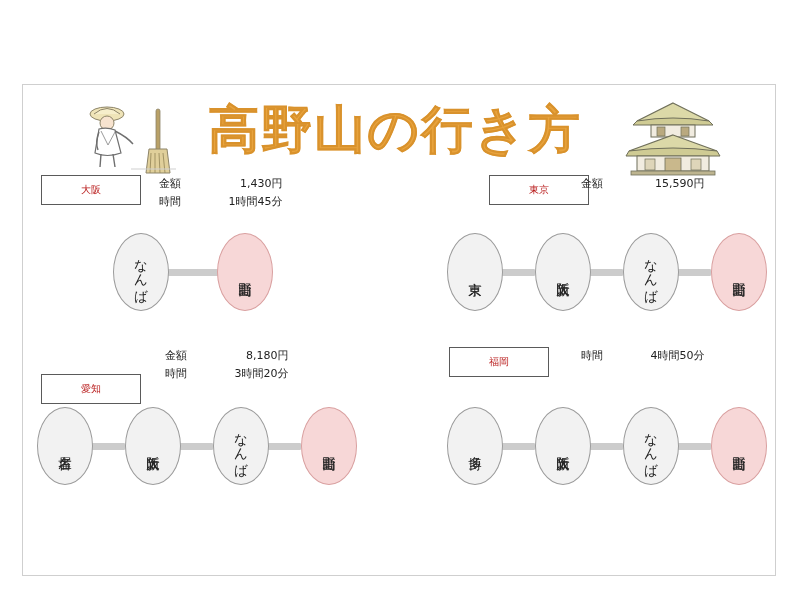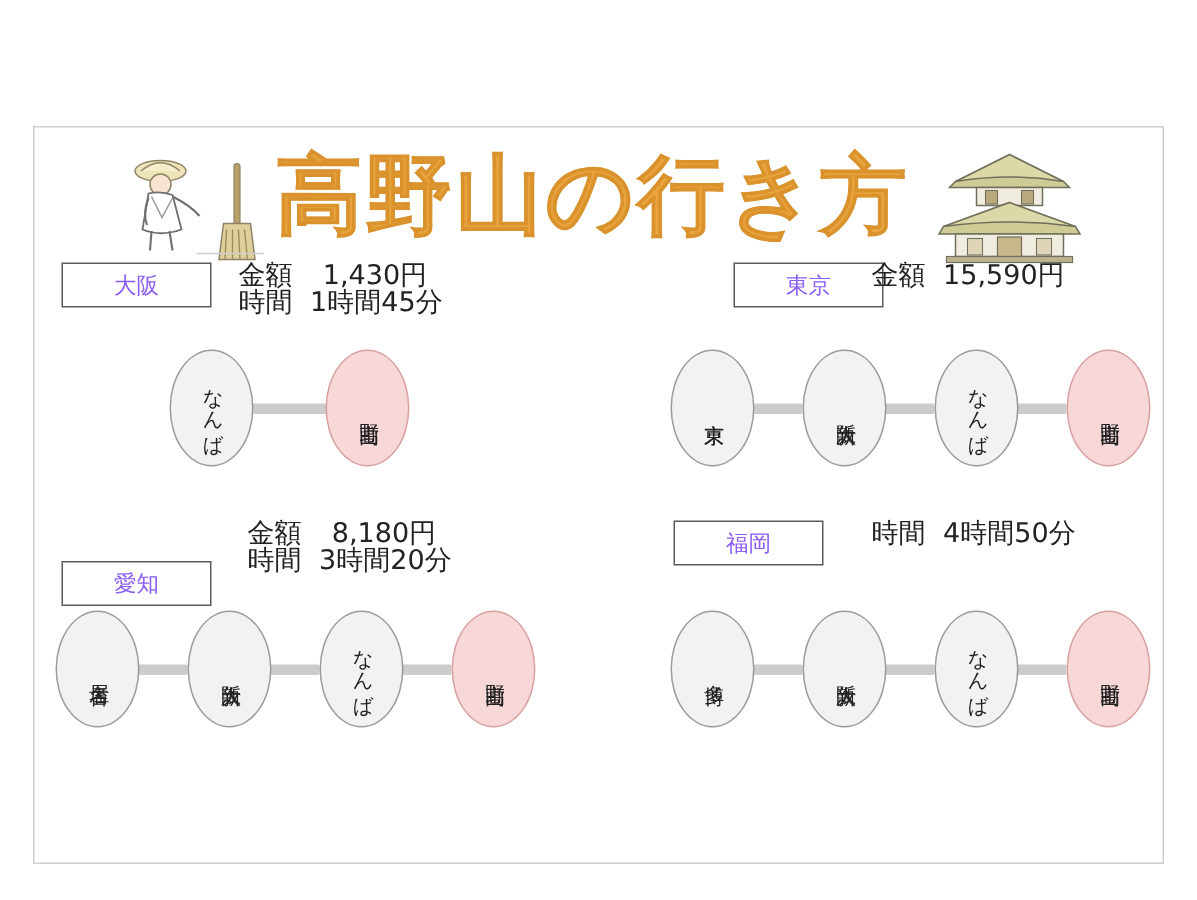--- a/index.html
+++ b/index.html
@@ -29,21 +29,21 @@
     left: 0; top: 6px;
     width: 100%;
     height: 86px;
   }
   .title {
     position: absolute;
     left: 152px; top: 8px;
     width: 440px;
     text-align: center;
     font-family: "DejaVu Sans", sans-serif;
-    font-size: 58px;
+    font-size: 51px;
     font-weight: bold;
     letter-spacing: 2px;
     color: #e8a33d;
     -webkit-text-stroke: 0.6px #d9922c;
     line-height: 62px;
     white-space: nowrap;
   }
 
   
   .monk-art { position: absolute; left: 48px; top: 6px; width: 110px; height: 80px; }
@@ -51,32 +51,32 @@
   .temple-art { position: absolute; left: 600px; top: 8px; width: 100px; height: 78px; }
 
   
   .route { position: absolute; }
 
   .city-box {
     position: absolute;
     border: 1px solid #5a5a5a;
     background: #ffffff;
     font-family: "DejaVu Sans", sans-serif;
-    font-size: 15px;
-    color: #8b5cf6;
+    font-size: 10px;
+    color: #b91c1c;
     text-align: center;
     line-height: 28px;
     height: 30px;
     width: 100px;
   }
 
   .meta {
     position: absolute;
     font-family: "DejaVu Sans", sans-serif;
-    font-size: 18px;
+    font-size: 11px;
     color: #222;
     white-space: nowrap;
   }
   .meta .row { display: block; height: 18px; line-height: 18px; }
   .meta .lbl { display: inline-block; width: 42px; }
   .meta .val { display: inline-block; min-width: 78px; text-align: right; }
 
   
   .chain { position: absolute; height: 84px; }
   .link {

